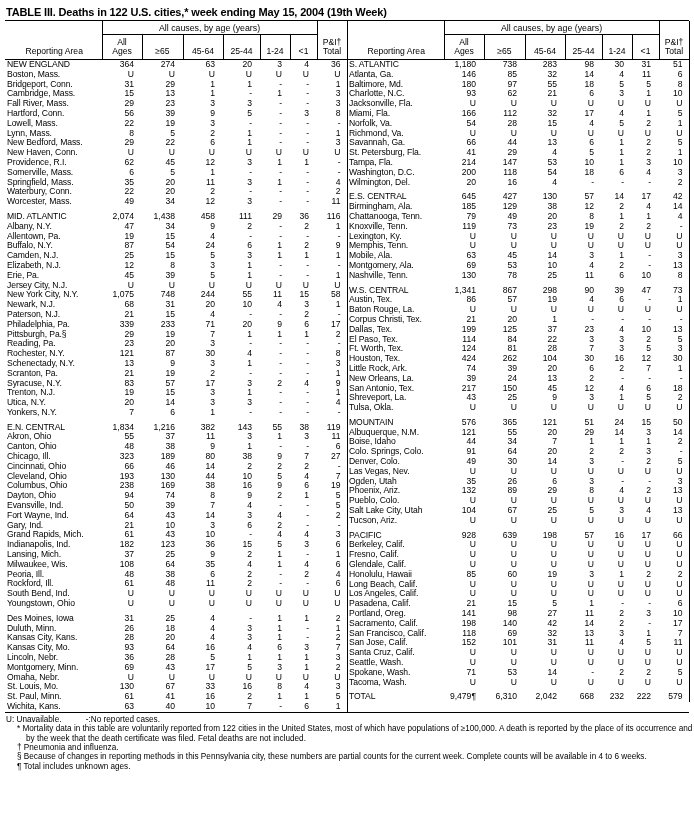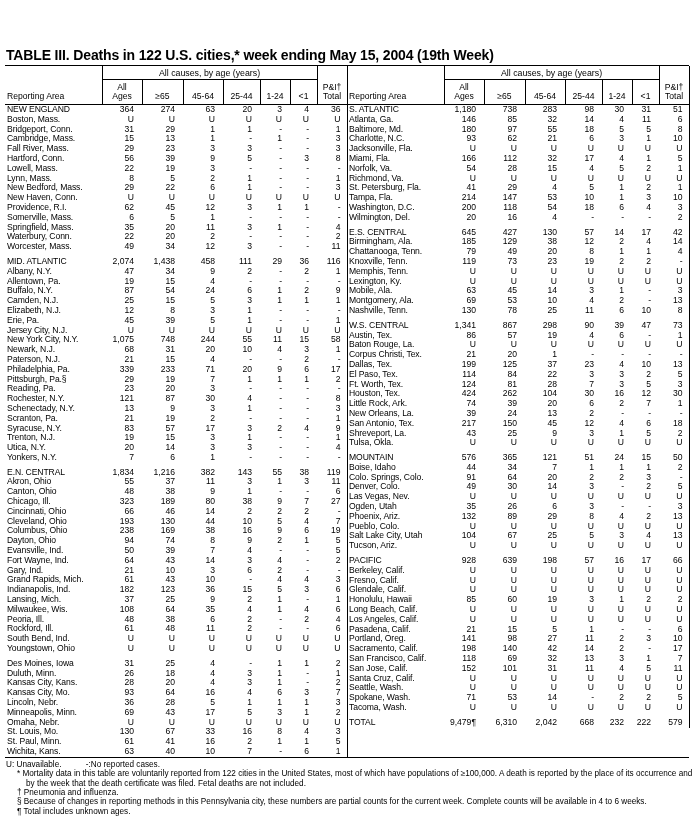--- a/index.html
+++ b/index.html
@@ -5,22 +5,22 @@
   * { box-sizing: border-box; margin: 0; padding: 0; }
   html, body { background: #fff; }
   body {
     width: 694px; height: 817px;
     font-family: "Liberation Sans", sans-serif;
     color: #000;
     -webkit-font-smoothing: antialiased;
   }
   .page { padding: 4px 5px 0 5px; }
   .title {
-    font-size: 14px; font-weight: bold; letter-spacing: -0.15px;
-    padding: 2px 0 2px 1px; white-space: nowrap; margin-top: 41px;
+    font-size: 11px; font-weight: bold; letter-spacing: -0.15px;
+    padding: 2px 0 2px 1px; white-space: nowrap;
   }
   .tables {
     display: flex;
     border-top: 1.2px solid #000;
     border-bottom: 1.6px solid #000;
     width: 684px;
   }
   .half { width: 342px; }
   .half table {
     border-collapse: collapse; table-layout: fixed;
@@ -35,21 +35,21 @@
   thead td { vertical-align: bottom; }
   .th-group {
     border-left: 1px solid #000; border-right: 1px solid #000; border-bottom: 1px solid #000;
     text-align: center; font-size: 8.8px; padding: 2px 0 1px; height: 13px;
   }
   .th {
     text-align: center; font-size: 8.6px; line-height: 9px;
     padding: 2px 0 3px; height: 25px;
   }
   .th.bl { border-left: 1px solid #000; }
-  .th-area { text-align: left; padding-left: 2px; }
+  .th-area { text-align: center; padding-left: 2px; }
   thead tr.labels td { border-bottom: 1.6px solid #000; }
   tbody td {
     padding: 0; line-height: 9.8px; height: 9.8px;
     white-space: nowrap; overflow: hidden;
   }
   td.area { text-align: left; padding-left: 2px; letter-spacing: -0.1px; }
   td.num { text-align: right; padding-right: 8px; }
   td.num.pi { padding-right: 6px; }
   tr.gap td { height: 5px; line-height: 5px; }
   .footnotes { padding: 2px 1px 0 1px; font-size: 8.2px; line-height: 9.4px; }
@@ -704,21 +704,21 @@
               <td class="area">Lincoln, Nebr.</td>
               <td class="num">36</td>
               <td class="num">28</td>
               <td class="num">5</td>
               <td class="num">1</td>
               <td class="num">1</td>
               <td class="num">1</td>
               <td class="num pi">3</td>
             </tr>
             <tr>
-              <td class="area">Minneapolis, Minn.</td>
+              <td class="area">Montgomery, Minn.</td>
               <td class="num">69</td>
               <td class="num">43</td>
               <td class="num">17</td>
               <td class="num">5</td>
               <td class="num">3</td>
               <td class="num">1</td>
               <td class="num pi">2</td>
             </tr>
             <tr>
               <td class="area">Omaha, Nebr.</td>
@@ -874,20 +874,30 @@
               <td class="area">Richmond, Va.</td>
               <td class="num">U</td>
               <td class="num">U</td>
               <td class="num">U</td>
               <td class="num">U</td>
               <td class="num">U</td>
               <td class="num">U</td>
               <td class="num pi">U</td>
             </tr>
             <tr>
+              <td class="area">Savannah, Ga.</td>
+              <td class="num">66</td>
+              <td class="num">44</td>
+              <td class="num">13</td>
+              <td class="num">6</td>
+              <td class="num">1</td>
+              <td class="num">2</td>
+              <td class="num pi">5</td>
+            </tr>
+            <tr>
               <td class="area">St. Petersburg, Fla.</td>
               <td class="num">41</td>
               <td class="num">29</td>
               <td class="num">4</td>
               <td class="num">5</td>
               <td class="num">1</td>
               <td class="num">2</td>
               <td class="num pi">1</td>
             </tr>
             <tr>
@@ -957,31 +967,31 @@
               <td class="area">Knoxville, Tenn.</td>
               <td class="num">119</td>
               <td class="num">73</td>
               <td class="num">23</td>
               <td class="num">19</td>
               <td class="num">2</td>
               <td class="num">2</td>
               <td class="num pi">-</td>
             </tr>
             <tr>
+              <td class="area">Lexington, Ky.</td>
+              <td class="num">U</td>
+              <td class="num">U</td>
+              <td class="num">U</td>
+              <td class="num">U</td>
+              <td class="num">U</td>
+              <td class="num">U</td>
+              <td class="num pi">U</td>
+            </tr>
+            <tr>
               <td class="area">Memphis, Tenn.</td>
-              <td class="num">U</td>
-              <td class="num">U</td>
-              <td class="num">U</td>
-              <td class="num">U</td>
-              <td class="num">U</td>
-              <td class="num">U</td>
-              <td class="num pi">U</td>
-            </tr>
-            <tr>
-              <td class="area">Lexington, Ky.</td>
               <td class="num">U</td>
               <td class="num">U</td>
               <td class="num">U</td>
               <td class="num">U</td>
               <td class="num">U</td>
               <td class="num">U</td>
               <td class="num pi">U</td>
             </tr>
             <tr>
               <td class="area">Mobile, Ala.</td>
@@ -1151,20 +1161,30 @@
             </tr>
             <tr>
               <td class="area">MOUNTAIN</td>
               <td class="num">576</td>
               <td class="num">365</td>
               <td class="num">121</td>
               <td class="num">51</td>
               <td class="num">24</td>
               <td class="num">15</td>
               <td class="num pi">50</td>
+            </tr>
+            <tr>
+              <td class="area">Albuquerque, N.M.</td>
+              <td class="num">121</td>
+              <td class="num">55</td>
+              <td class="num">20</td>
+              <td class="num">29</td>
+              <td class="num">14</td>
+              <td class="num">3</td>
+              <td class="num pi">14</td>
             </tr>
             <tr>
               <td class="area">Boise, Idaho</td>
               <td class="num">44</td>
               <td class="num">34</td>
               <td class="num">7</td>
               <td class="num">1</td>
               <td class="num">1</td>
               <td class="num">1</td>
               <td class="num pi">2</td>

